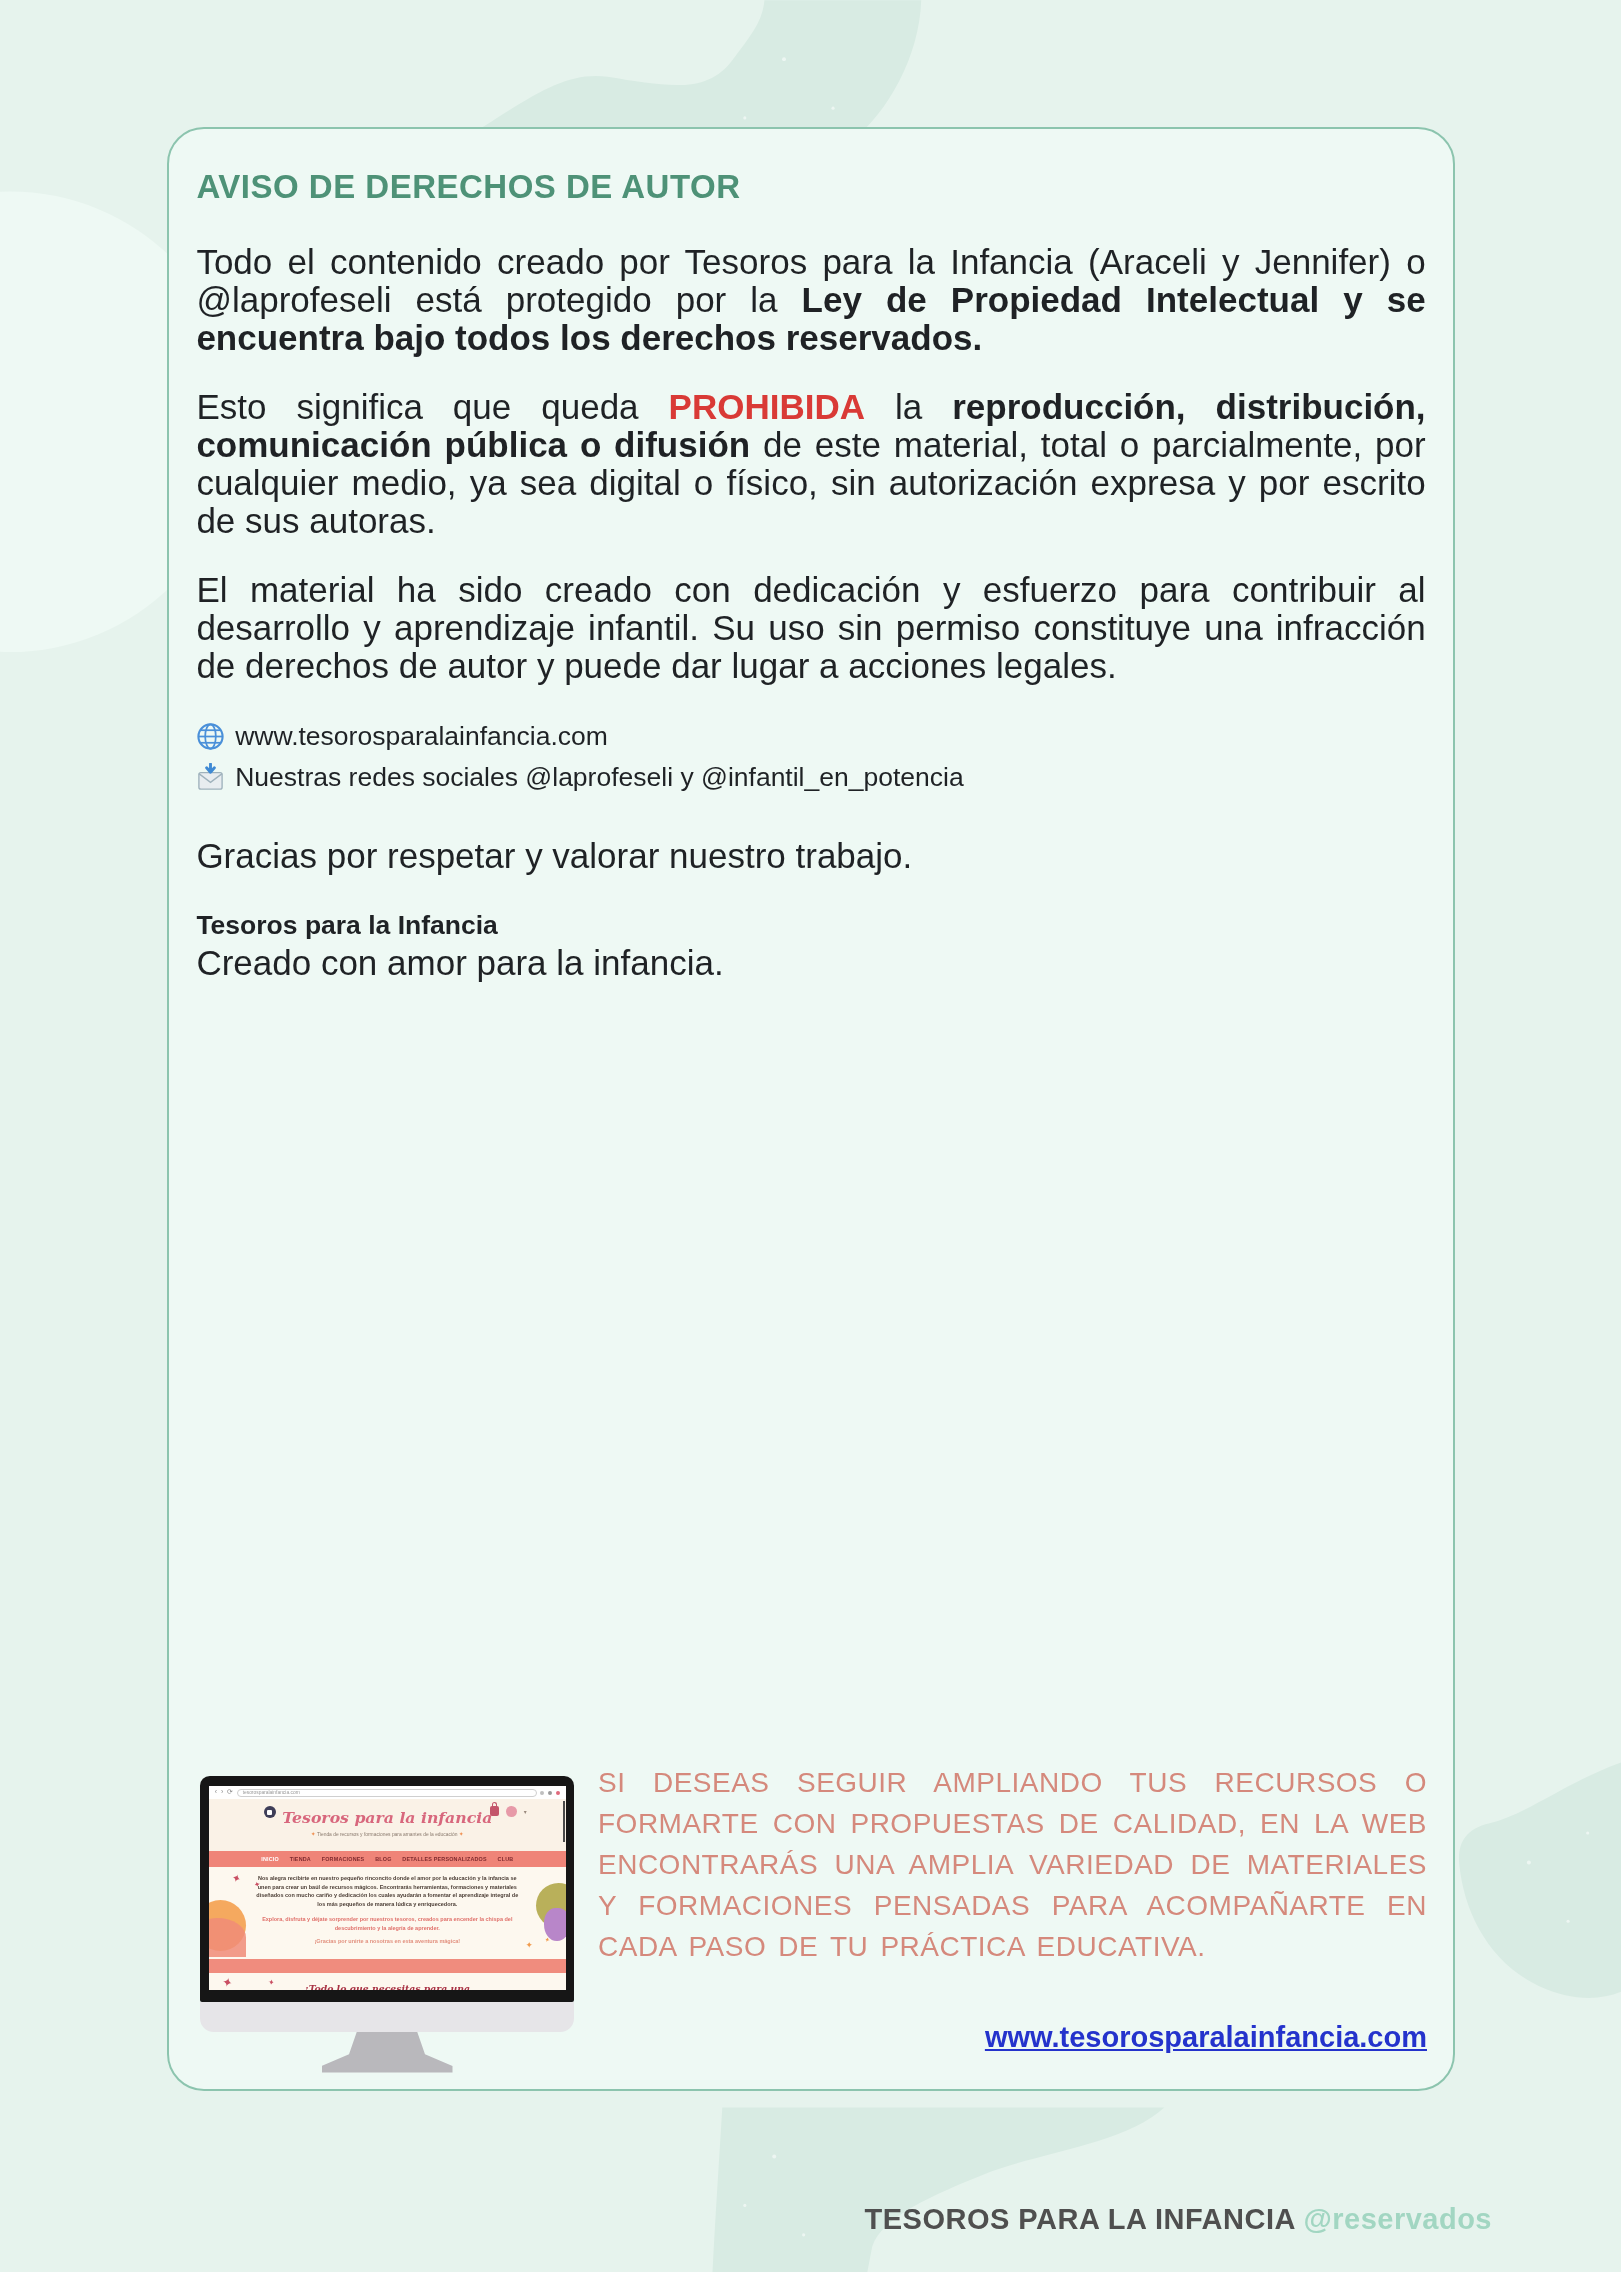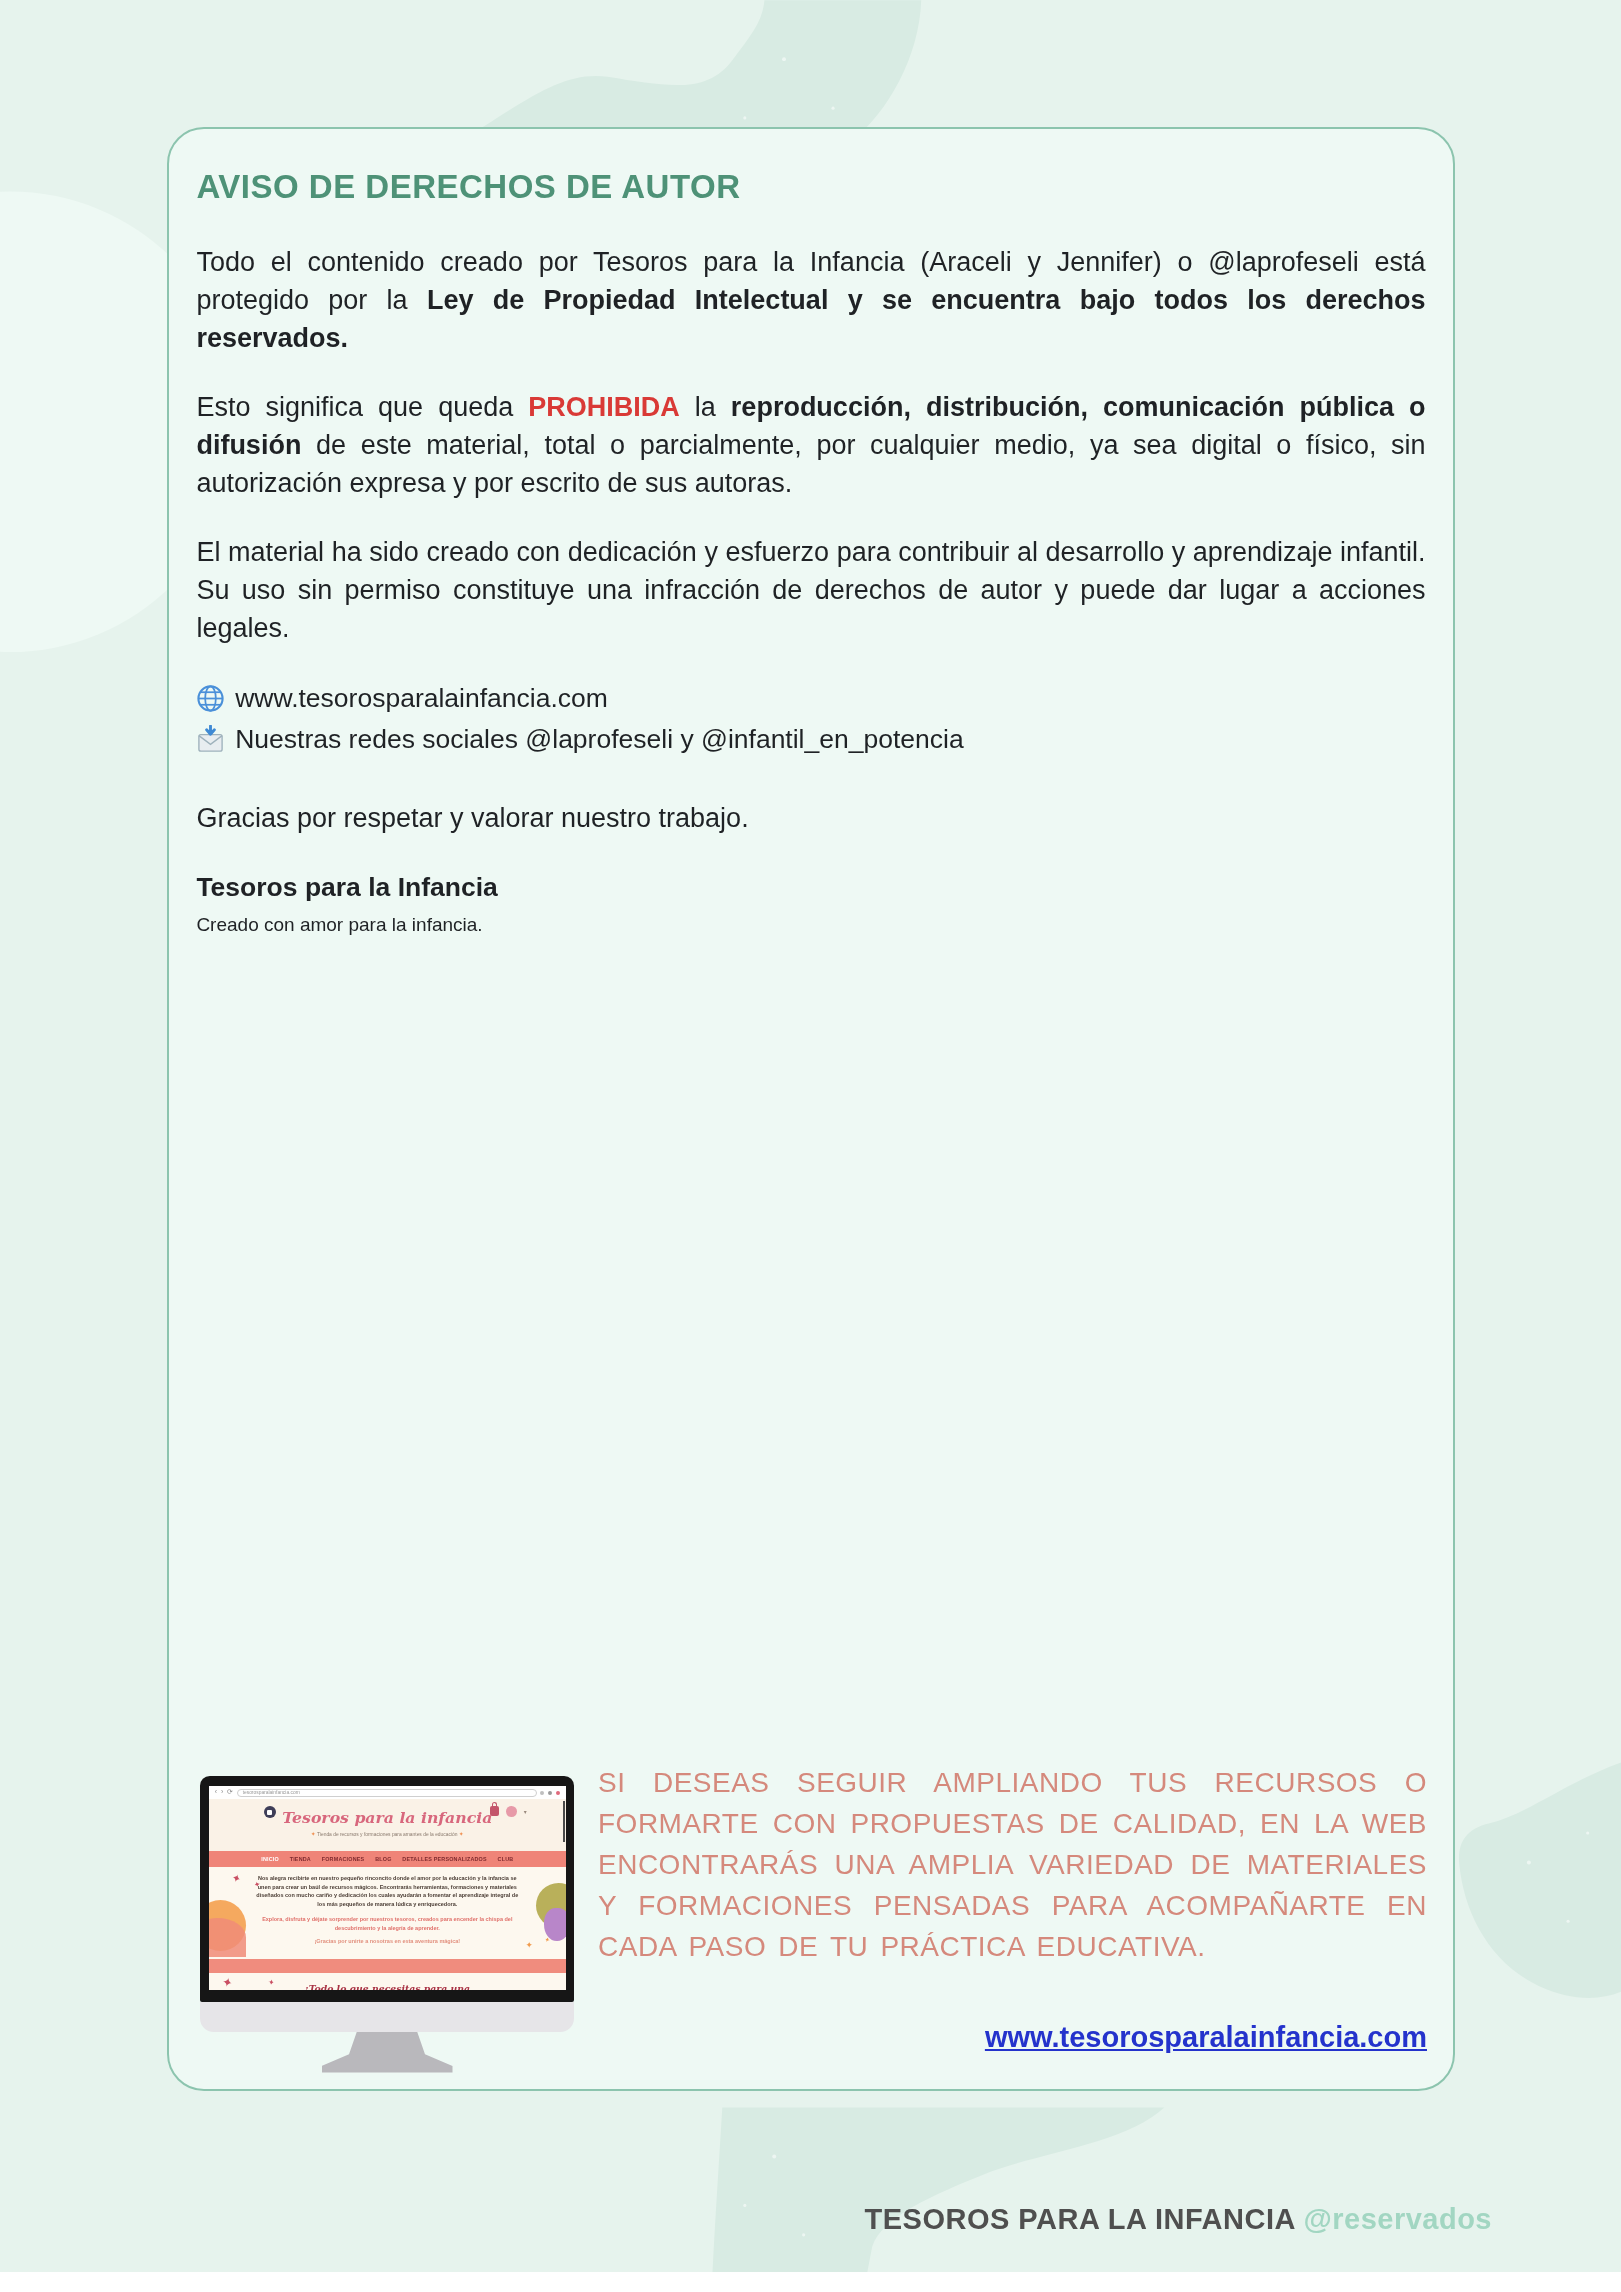--- a/index.html
+++ b/index.html
@@ -32,29 +32,29 @@
     background:var(--card-bg);
     border:2.9px solid var(--card-border);
     border-radius:37px;
     padding:39px 27.4px 0 27.4px;
   }
   .card h1{
     font-size:33px;letter-spacing:0.5px;color:var(--teal);
     font-weight:bold;margin-bottom:37px;
   }
   .card p{
-    font-size:27px;line-height:38px;text-align:justify;margin-bottom:31px;
+    font-size:35px;line-height:38px;text-align:justify;margin-bottom:31px;
   }
   .b{font-weight:bold;}
   .red{color:var(--red);font-weight:bold;}
   .contact-line{display:flex;align-items:center;gap:9.8px;font-size:26.5px;line-height:41px;}
   .contact-line .ic{flex:0 0 auto;display:inline-flex;}
   .thanks{margin-top:39px;}
   .sig-name{font-weight:bold;font-size:26.5px;line-height:38px;}
-  .sig-tag{font-size:19px;line-height:38px;}
+  .sig-tag{font-size:35px;line-height:38px;}
 
   
   .promo{
     position:absolute;left:598px;top:1762px;width:829px;
     font-size:28px;line-height:41px;font-weight:normal;color:var(--coral);
     text-align:justify;letter-spacing:0.5px;word-spacing:3.9px;
   }
   .promo-link{
     position:absolute;left:598px;top:2021px;width:829px;text-align:right;
   }

